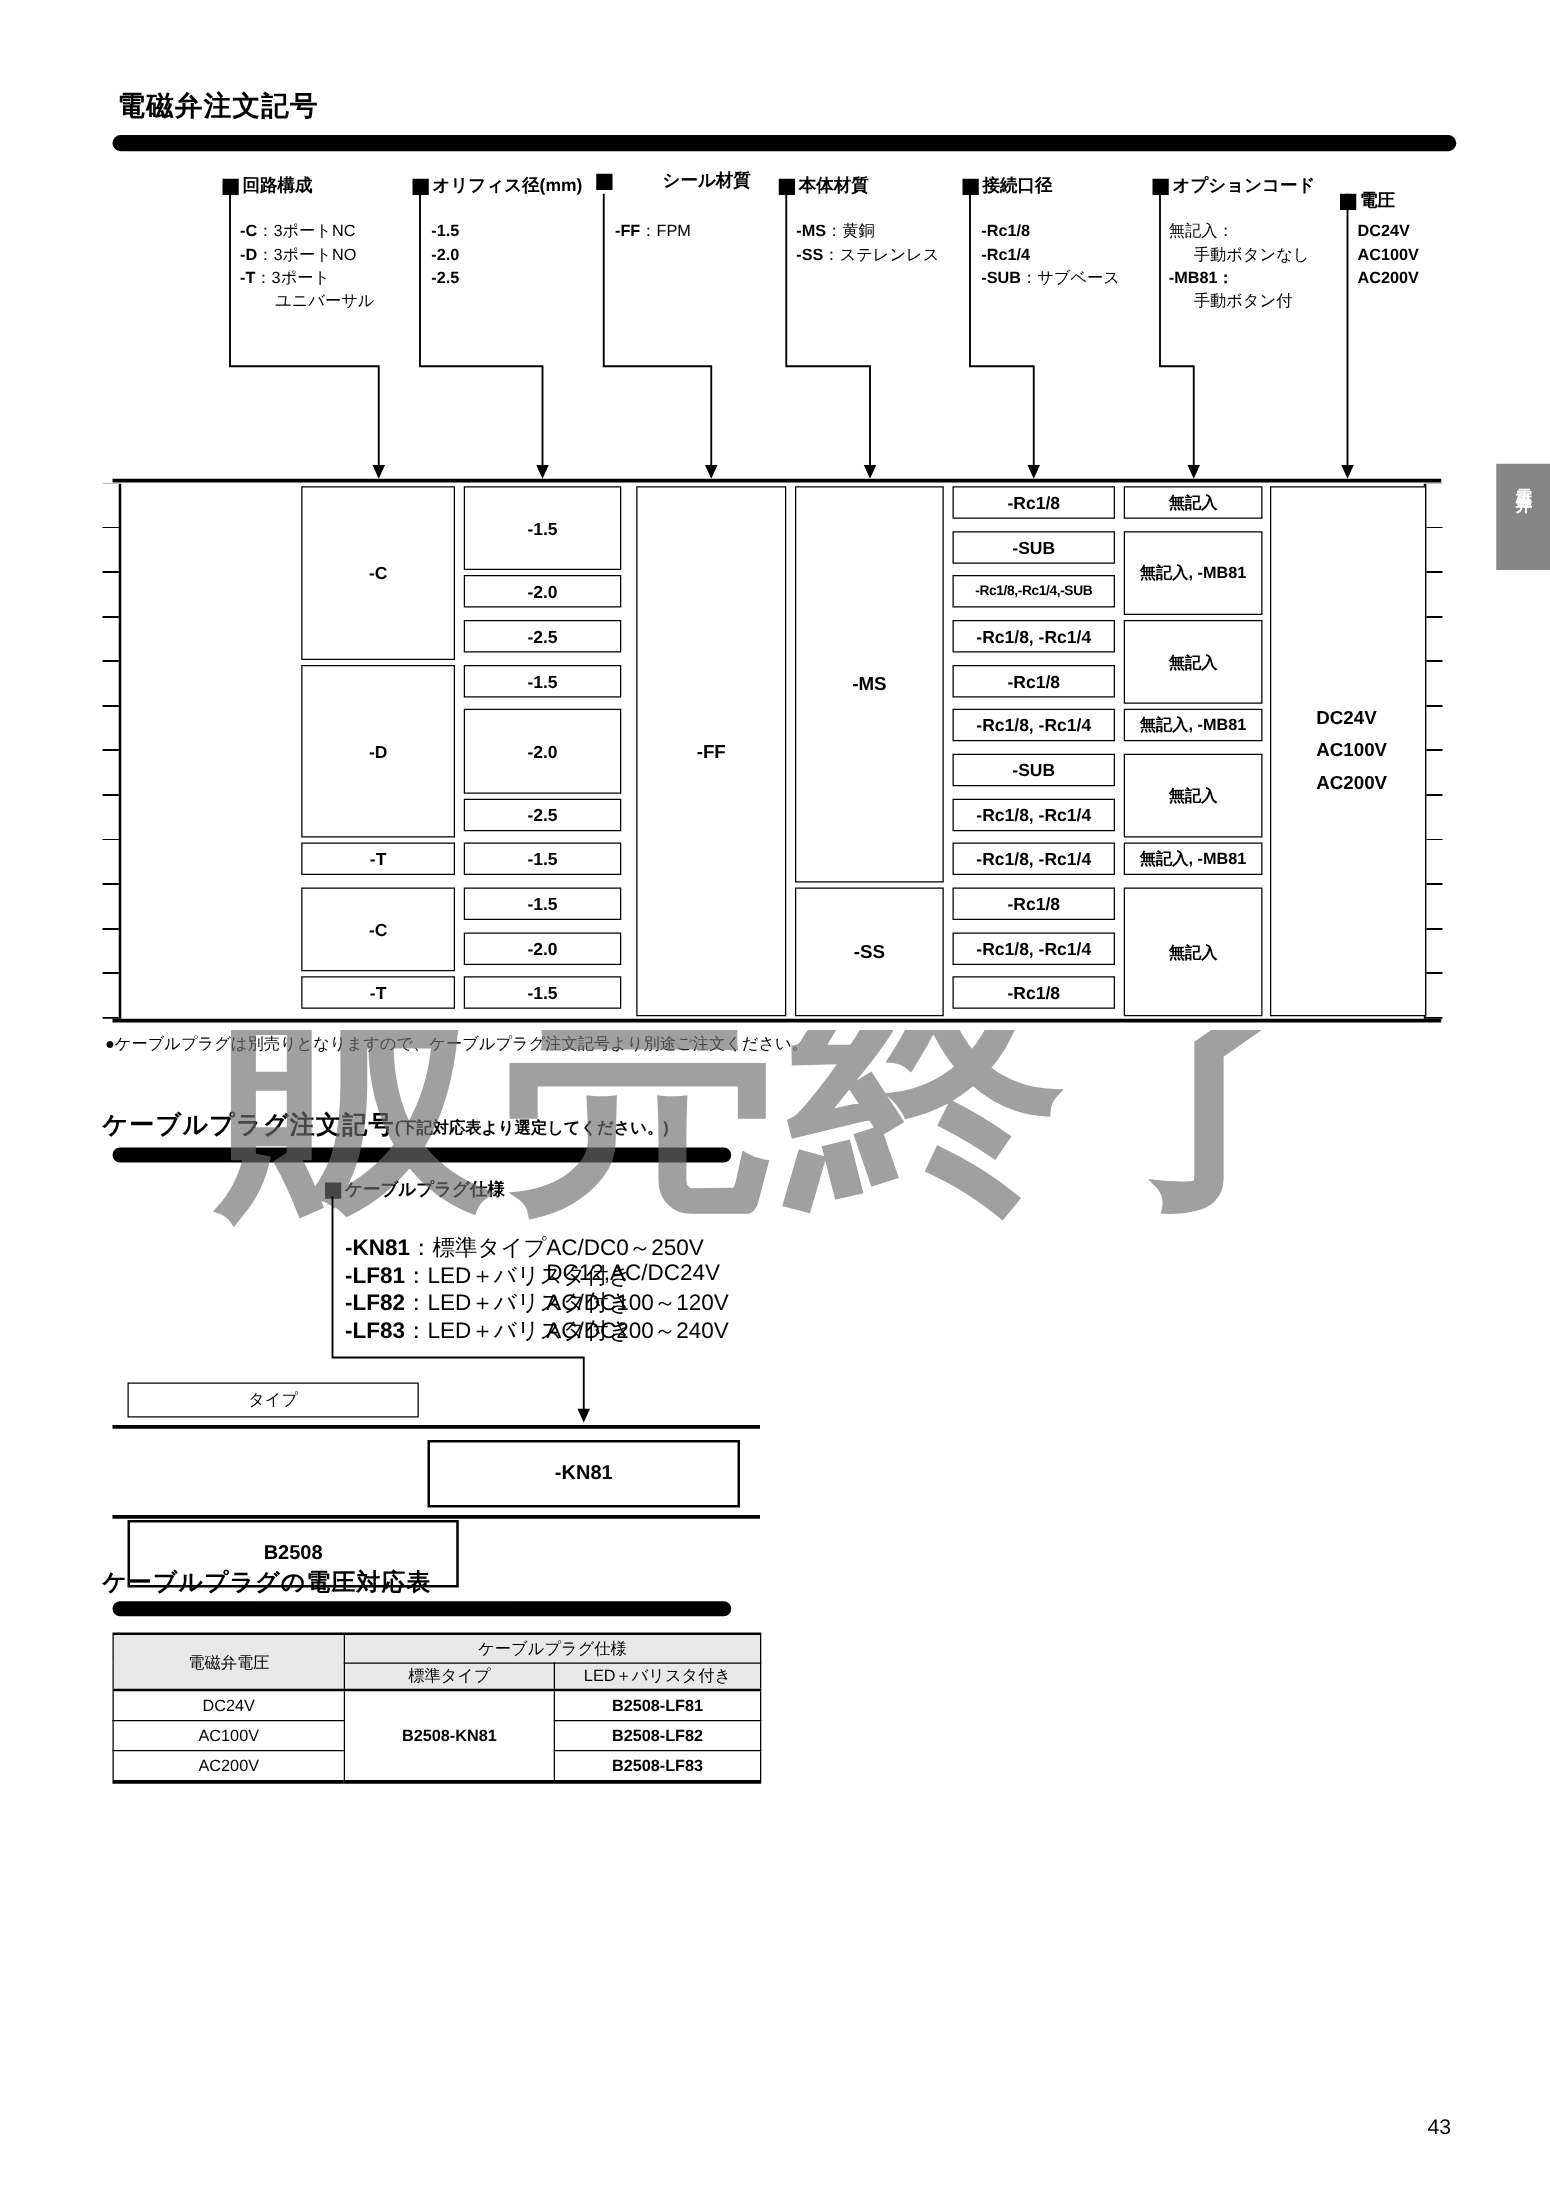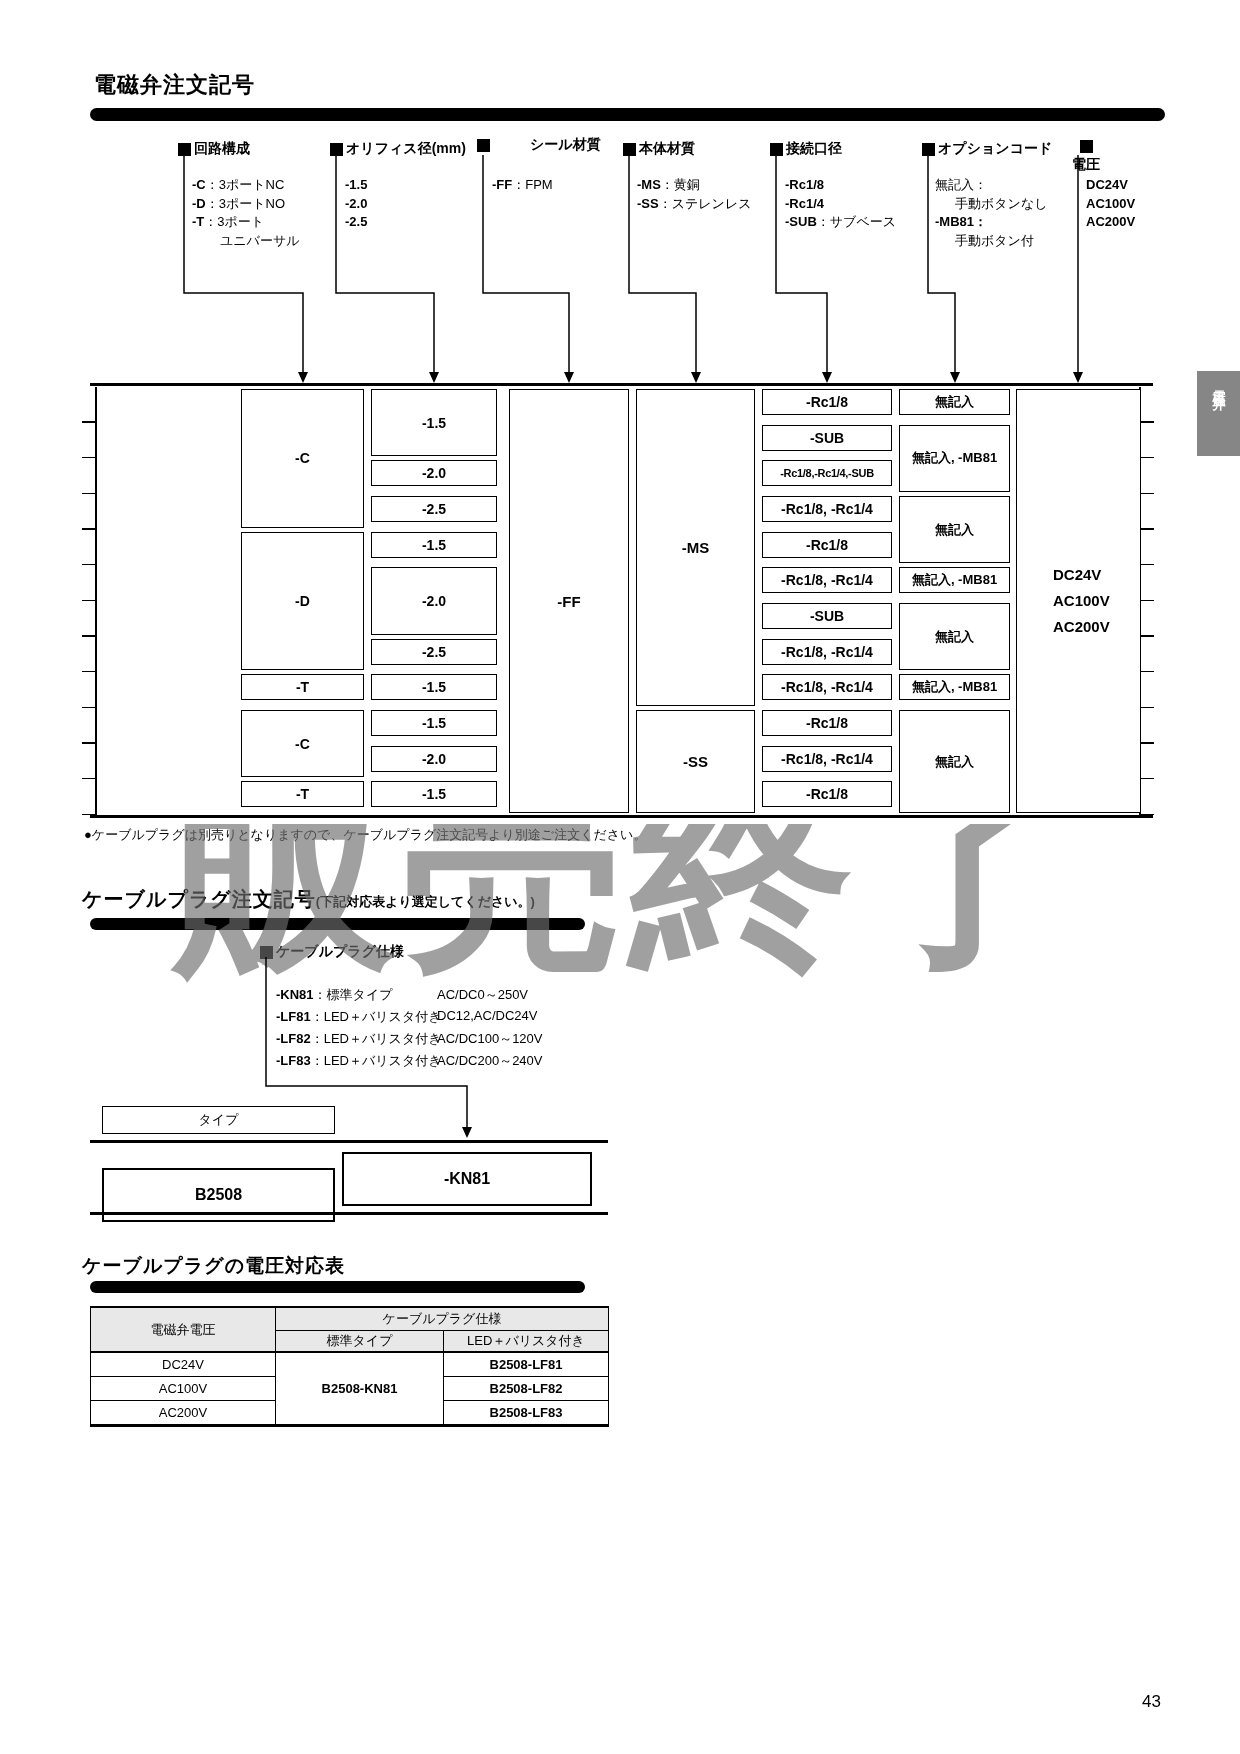--- a/index.html
+++ b/index.html
@@ -28,21 +28,21 @@
   .frame{position:absolute;width:2px;background:#000;}
   .vcol{flex-direction:column;align-items:flex-start;padding-left:36px;line-height:26px;}
   .svglay{position:absolute;left:0;top:0;z-index:40;pointer-events:none;}
   .note{position:absolute;font-size:13px;white-space:nowrap;}
   .wm{position:absolute;left:175px;top:748px;width:930px;height:245px;z-index:25;
       font-size:222px;line-height:240px;font-weight:bold;color:#6e6e6e;opacity:0.65;
       letter-spacing:6px;white-space:nowrap;pointer-events:none;}
   .s2title{position:absolute;white-space:nowrap;}
   .s2title .big{font-size:20px;font-weight:bold;letter-spacing:1px;}
   .s2title .small{font-size:13px;font-weight:bold;}
-  .specrow{position:absolute;font-size:13px;white-space:nowrap;text-align:center;}
+  .specrow{position:absolute;font-size:18px;white-space:nowrap;text-align:center;}
   .specrow .volt{position:absolute;left:161px;top:0;}
   .bigcell{position:absolute;box-sizing:border-box;border:2px solid #000;background:#fff;
        display:flex;align-items:center;justify-content:center;font-weight:bold;font-size:16px;}
   .s3title{position:absolute;font-size:19px;font-weight:bold;letter-spacing:1px;}
   table.vmap{border-collapse:collapse;width:518px;table-layout:fixed;font-size:13px;}
   table.vmap td,table.vmap th{border:1px solid #000;padding:0;text-align:center;font-weight:normal;}
   table.vmap .hd{background:#e8e8e8;}
   table.vmap .thickb{border-bottom:2.5px solid #000;}
   table.vmap .thickt{border-top:2px solid #000;}
   table.vmap .bot{border-bottom:3px solid #000;}
@@ -77,21 +77,21 @@
       <span>本体材質</span>
     </div>
   <div class="hdr" style="left:770px;top:140px;">
       <span class="sq"></span>
       <span>接続口径</span>
     </div>
   <div class="hdr" style="left:922px;top:140px;">
       <span class="sq"></span>
       <span>オプションコード</span>
     </div>
-  <div class="hdr" style="left:1072px;top:140px;flex-direction:column;">
+  <div class="hdr" style="left:1072px;top:152px;">
       <span class="sq"></span>
       <span>電圧</span>
     </div>
 
   <div class="optcol" style="left:192px;top:176px;">
     <span><b>-C</b><span>：3ポートNC</span></span><br>
     <span><b>-D</b><span>：3ポートNO</span></span><br>
     <span><b>-T</b><span>：3ポート</span></span>
     <span class="ind">ユニバーサル</span>
   </div>
@@ -230,21 +230,21 @@
     <b>-LF82</b><span>：LED＋バリスタ付き</span><span class="volt">AC/DC100～120V</span>
   </div>
   <div class="specrow" style="left:276px;top:1052px;">
     <b>-LF83</b><span>：LED＋バリスタ付き</span><span class="volt">AC/DC200～240V</span>
   </div>
 
   <div class="typebox" style="left:102px;top:1106px;width:233px;height:28px;">
       <span>タイプ</span>
     </div>
   <div class="thick" style="left:90px;top:1140px;width:518px;height:2.5px;"></div>
-  <div class="bigcell" style="left:102px;top:1168px;width:233px;height:54px;">B2508</div>
+  <div class="bigcell" style="left:102px;top:1216px;width:265px;height:54px;">B2508</div>
   <div class="bigcell" style="left:342px;top:1152px;width:250px;height:54px;">-KN81</div>
   <div class="thick" style="left:90px;top:1212px;width:518px;height:2.5px;"></div>
 
   <div class="s3title" style="left:82px;top:1253px;">ケーブルプラグの電圧対応表</div>
   <div class="bar" style="left:90px;top:1281px;width:495px;height:12px;border-radius:6px;"></div>
 
   <div class="abs" style="left:90px;top:1306px;">
     <table class="vmap">
       <colgroup>
           <col style="width:185px;">

